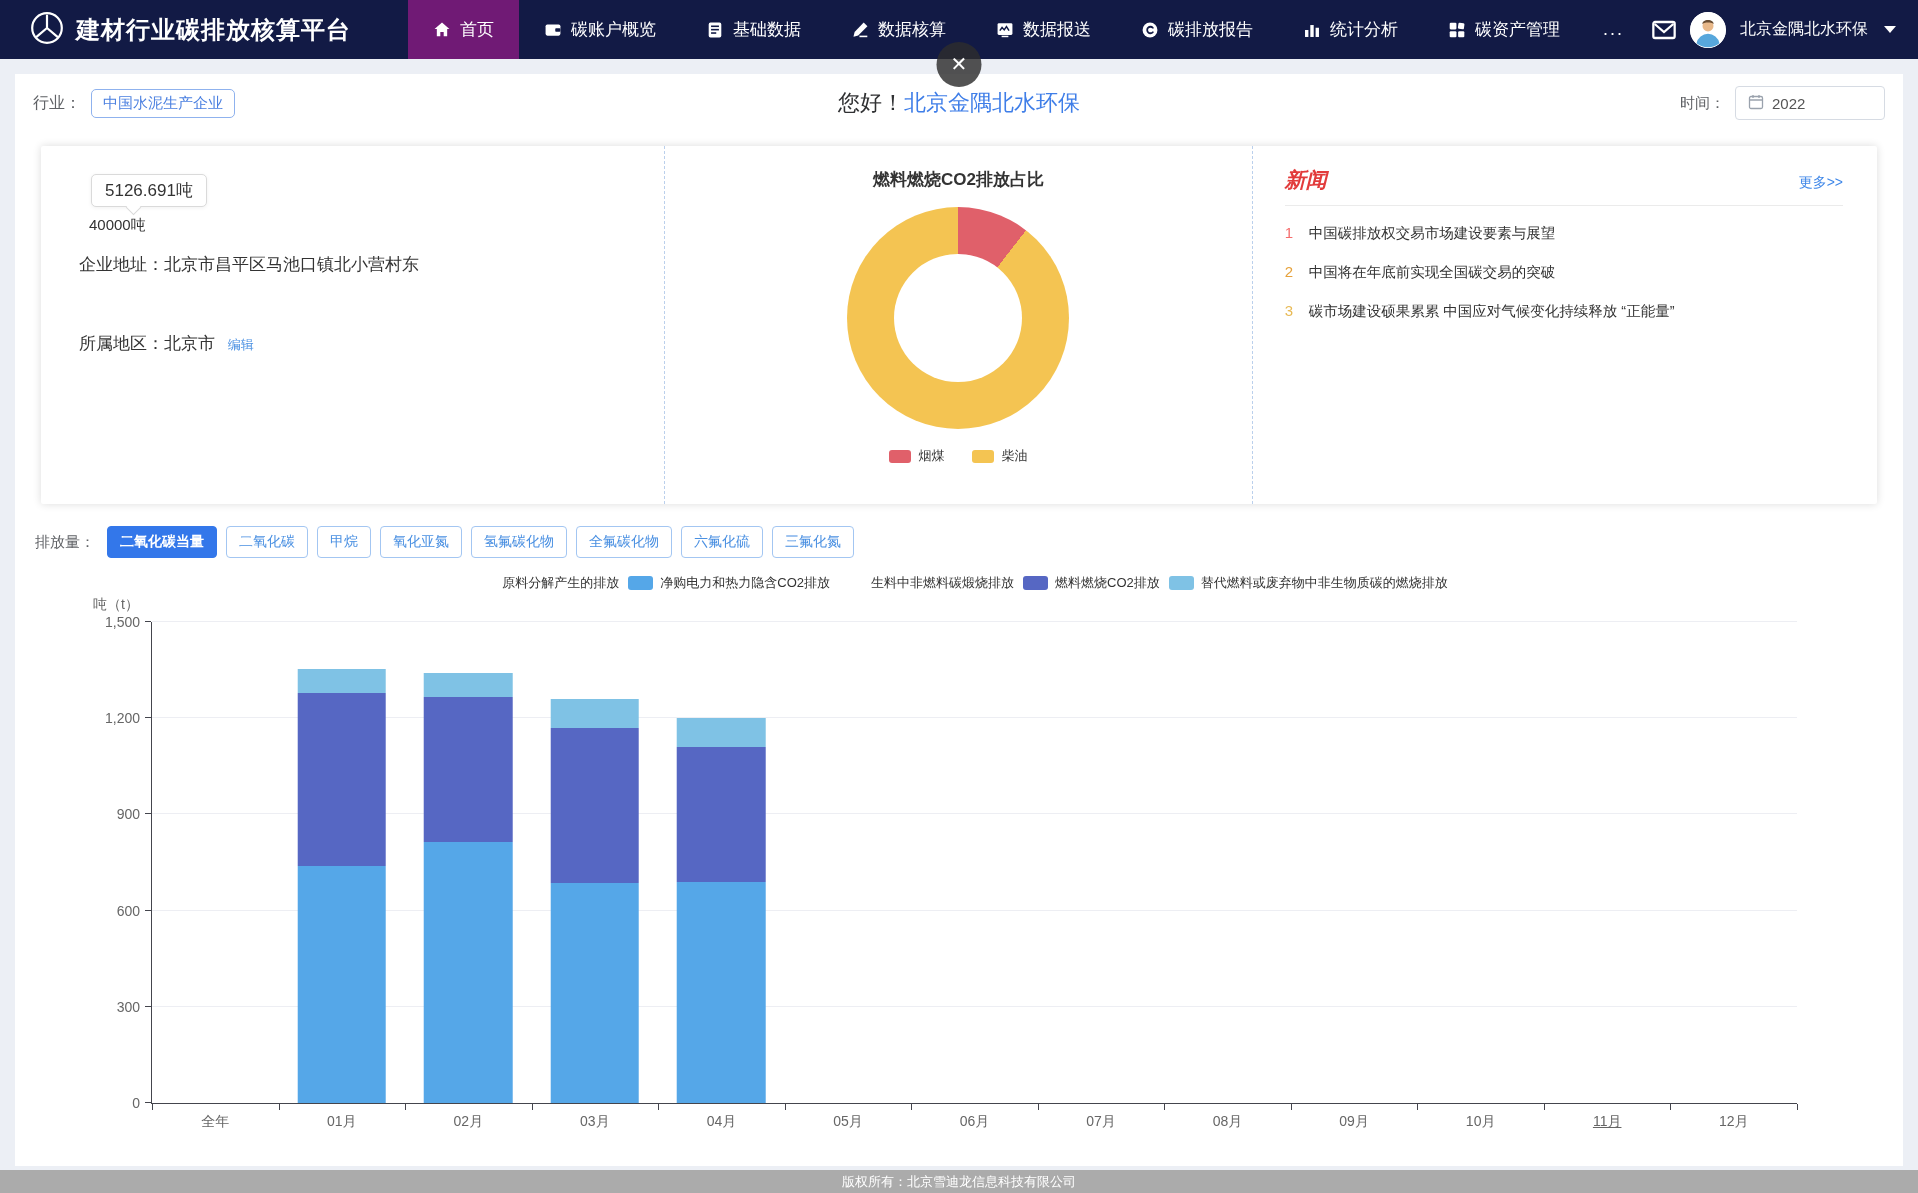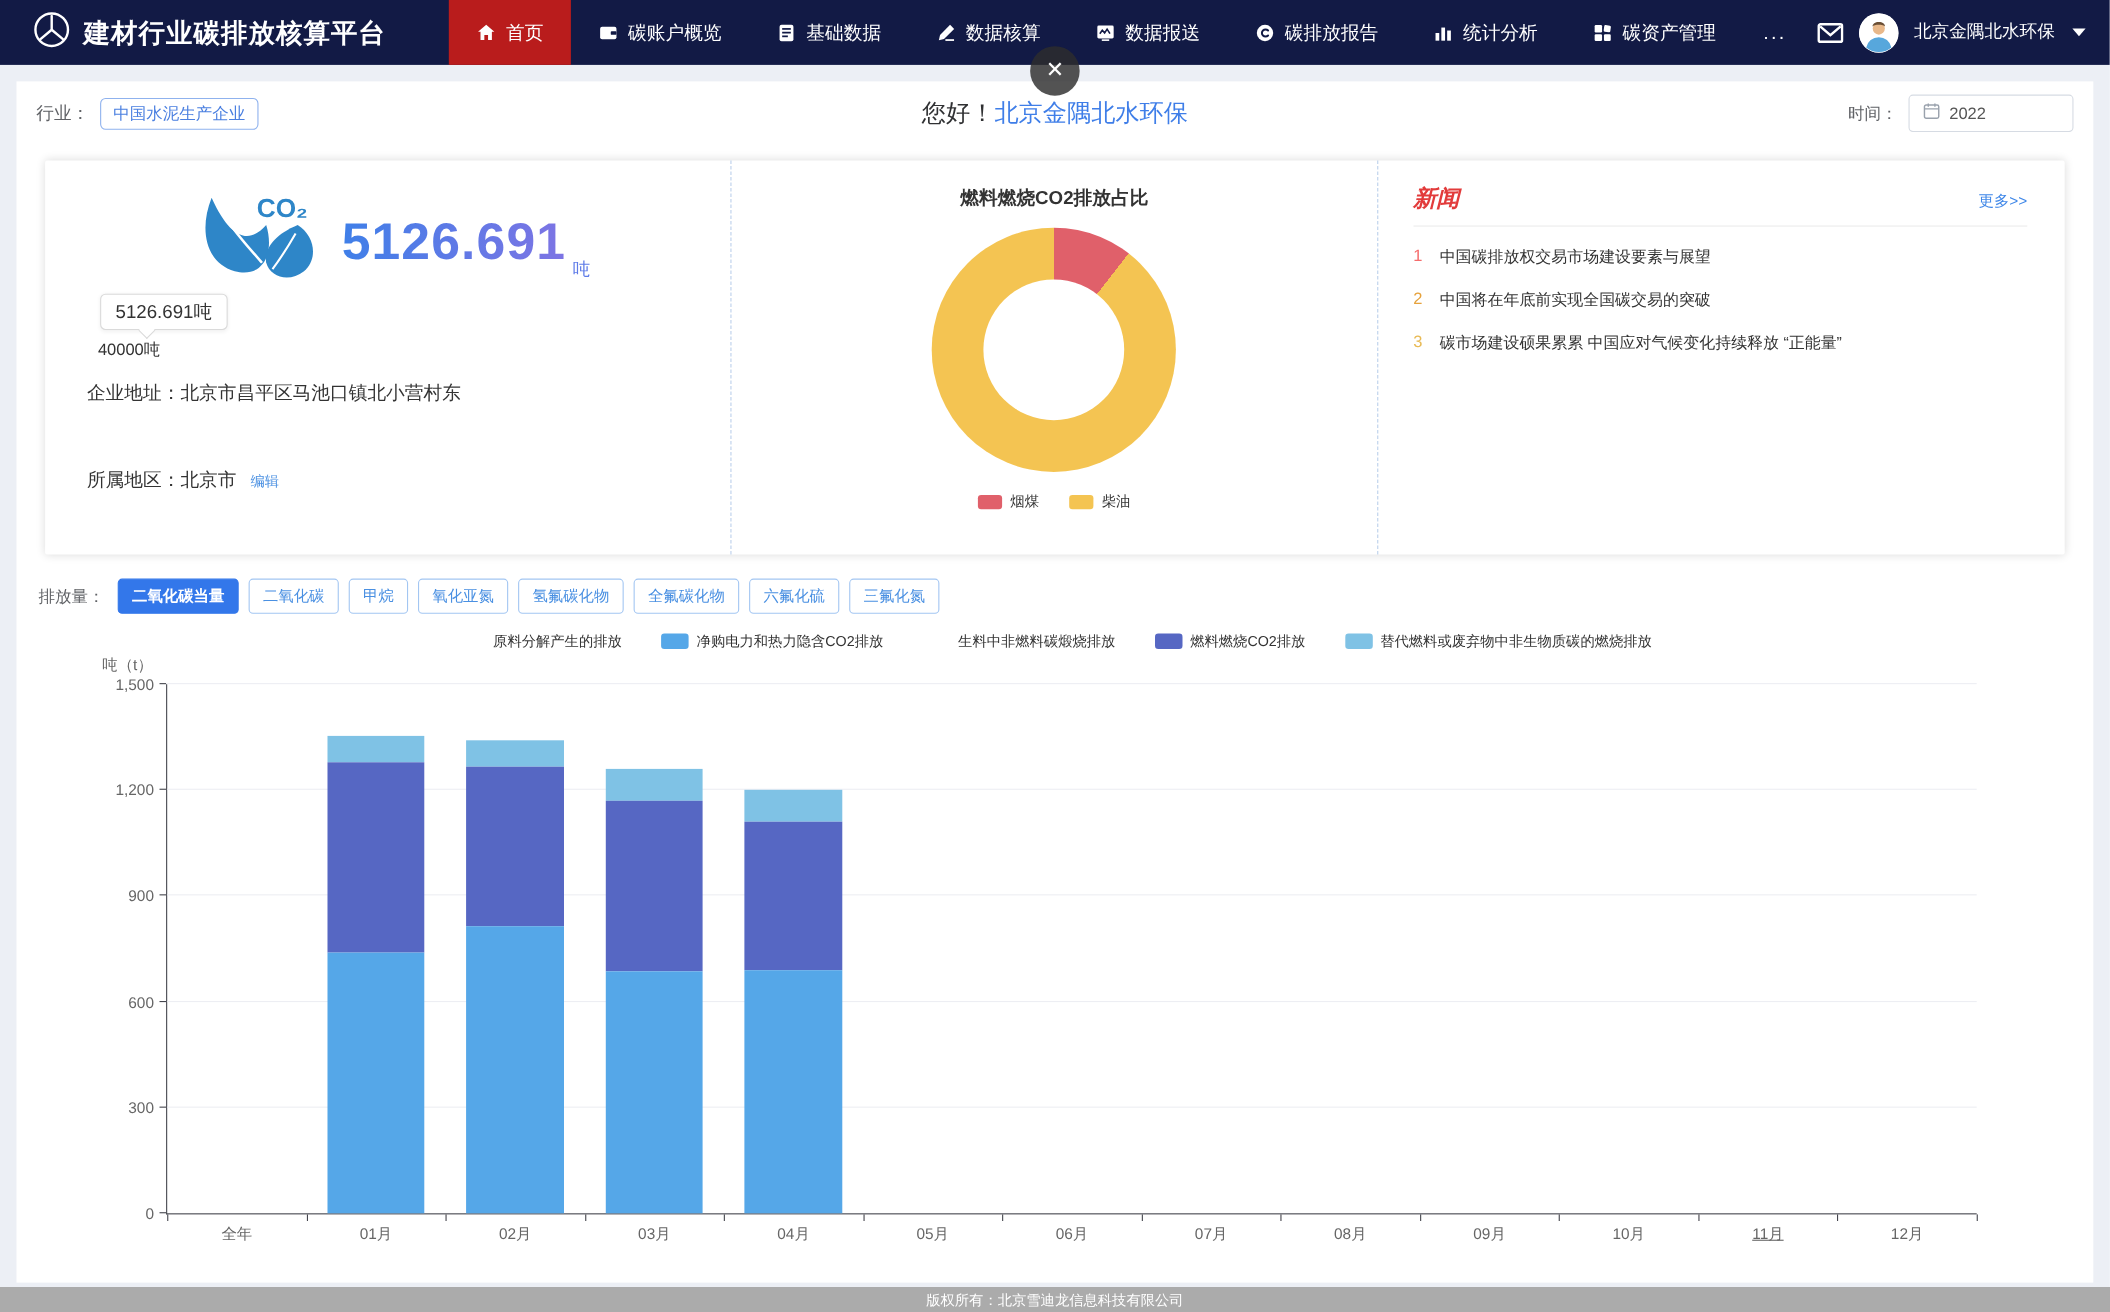--- a/index.html
+++ b/index.html
@@ -5,21 +5,21 @@
   * { margin:0; padding:0; box-sizing:border-box; }
   html,body { width:1918px; height:1193px; overflow:hidden; }
   body { background:#ECEFF5; font-family:"Liberation Sans","DejaVu Sans",sans-serif; color:#333; }
 
   
   header { position:relative; height:59px; background:#121A45; display:flex; align-items:stretch; z-index:5; }
   .brand { display:flex; align-items:center; gap:12px; padding:0 26px 0 30px; }
   .brand-title { color:#fff; font-size:24px; font-weight:bold; letter-spacing:1px; white-space:nowrap; }
   nav { flex:1; display:flex; align-items:stretch; justify-content:flex-end; }
   .nav-item { display:flex; align-items:center; gap:9px; padding:0 25px; color:#fff; font-size:17px; cursor:pointer; white-space:nowrap; }
-  .nav-item.active { background:#b91c1c; }
+  .nav-item.active { background:#701a75; }
   .nav-icon svg { display:block; }
   .nav-ellipsis { font-size:18px; letter-spacing:2px; padding:0 18px; }
   .user-cluster { display:flex; align-items:center; gap:14px; padding:0 22px 0 10px; }
   .mail-btn { display:flex; align-items:center; cursor:pointer; }
   .avatar { width:36px; height:36px; border-radius:50%; overflow:hidden; background:#fff; }
   .user-name { color:#fff; font-size:16px; white-space:nowrap; cursor:pointer; }
   .caret-down { width:0; height:0; border-left:6px solid transparent; border-right:6px solid transparent; border-top:7px solid #fff; margin-left:2px; }
 
   
   .close-fab { position:absolute; left:50%; transform:translateX(-50%); top:42px; width:45px; height:45px; border-radius:50%; background:rgba(45,45,45,.82); border:none; color:#fff; font-size:20px; line-height:45px; text-align:center; cursor:pointer; z-index:20; }
@@ -84,21 +84,21 @@
   .news-item { display:flex; gap:12px; padding:10px 0; font-size:14.5px; color:#333; cursor:pointer; }
   .news-index { width:12px; font-size:15px; }
 
   
   .tabs-row { display:flex; align-items:center; gap:10px; margin-top:22px; padding-left:2px; }
   .tabs-label { font-size:15px; color:#606266; margin-right:2px; }
   .tab-btn { font-size:14px; padding:6px 12px; border-radius:4px; cursor:pointer; border:1px solid #A3C6F2; color:#4A90E2; background:#fff; white-space:nowrap; }
   .tab-btn.active { background:#3377EA; border-color:#3377EA; color:#fff; font-weight:bold; }
 
   
-  .chart-legend { display:flex; justify-content:center; align-items:center; gap:36px; margin-top:16px; }
+  .chart-legend { display:flex; justify-content:center; align-items:center; gap:9px; margin-top:16px; }
   .chart-wrap { position:relative; margin-top:4px; height:556px; }
   .y-axis-name { position:absolute; left:60px; top:0; font-size:14px; color:#666; }
   .plot { position:absolute; left:118px; right:88px; top:26px; bottom:48px; border-left:1px solid #44454D; border-bottom:1px solid #44454D; }
   .gridline { position:absolute; left:0; right:0; height:0; border-top:1px solid #EDEEF3; }
   .ytick-label { position:absolute; text-align:right; width:100px; font-size:14px; color:#666; }
   .ytick-mark { position:absolute; width:6px; height:1px; background:#44454D; left:-7px; }
   .xtick-mark { position:absolute; width:1px; height:6px; background:#44454D; bottom:-7px; }
   .xcat-label { position:absolute; top:calc(100% + 10px); text-align:center; font-size:14px; color:#666; transform:translateX(-50%); white-space:nowrap; }
   .bar-col { position:absolute; bottom:0; transform:translateX(-50%); display:flex; flex-direction:column; justify-content:flex-end; height:100%; }
   .bar-seg { width:100%; }
@@ -242,33 +242,20 @@
             </svg>
         </span>
         <span>2022</span>
       </div>
     </div>
   </div>
 
   <section class="summary-card">
 
     <div class="sc-col col-emission">
-      <div class="co2-row">
-        <span>
-          <svg width="126" height="88" viewBox="0 0 132 92">
-            <text x="57" y="26" font-size="25" font-weight="bold" fill="#2E86C8">CO₂</text>
-            <path d="M14 8C2 38 8 70 36 78c28 7 38-18 30-44C52 50 34 52 14 8z" fill="#2E86C8"></path>
-            <path d="M20 16c14 24 32 42 42 54" stroke="#fff" stroke-width="2.4" fill="none"></path>
-            <path d="M96 34c16 10 20 32 6 44-14 11-32 6-36-8-2-12 6-26 30-36z" fill="#2E86C8"></path>
-            <path d="M94 42c-8 14-16 26-22 34" stroke="#fff" stroke-width="2" fill="none"></path>
-          </svg>
-        </span>
-        <span class="big-number">5126.691</span>
-        <span class="big-unit">吨</span>
-      </div>
 
       <div class="progress-block">
         <div class="tip tip-current">
           <span>5126.691吨</span>
           <span class="arr"></span>
         </div>
         <div class="progress-row">
           <span class="progress-max">40000吨</span>
         </div>
       </div>

